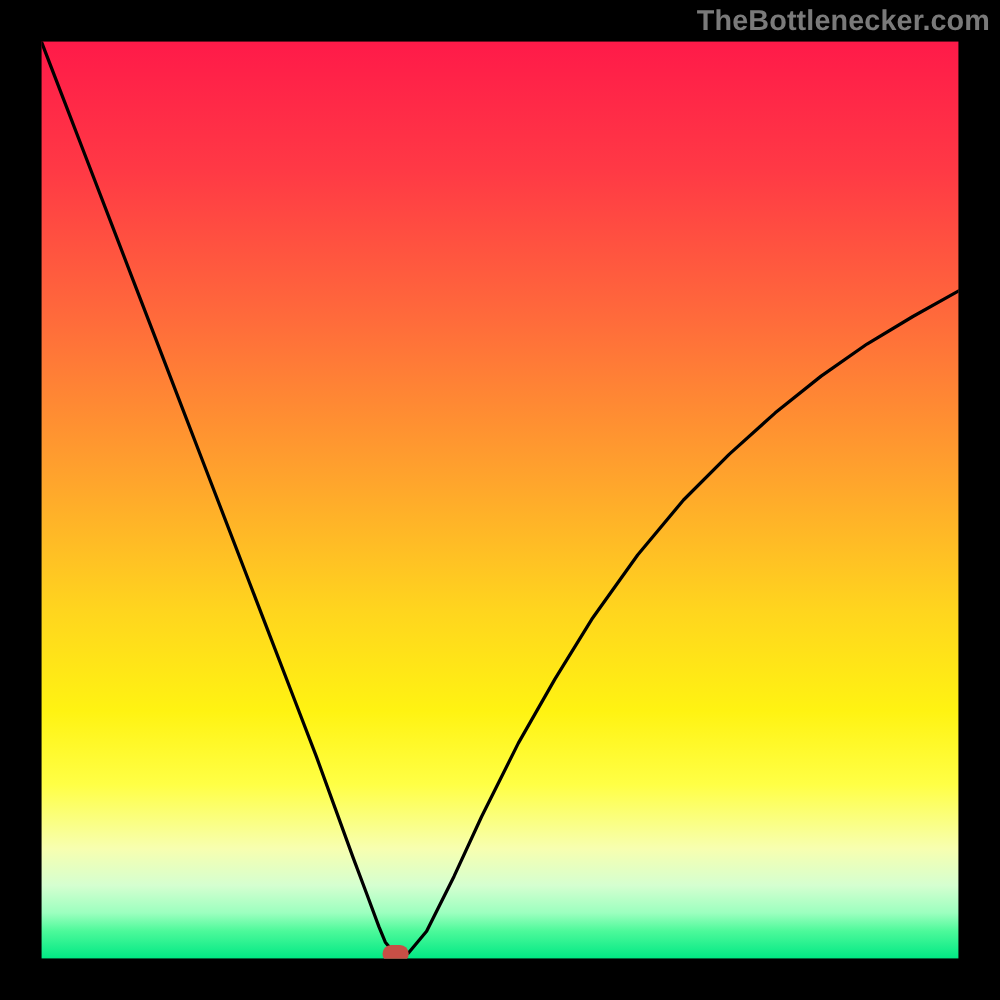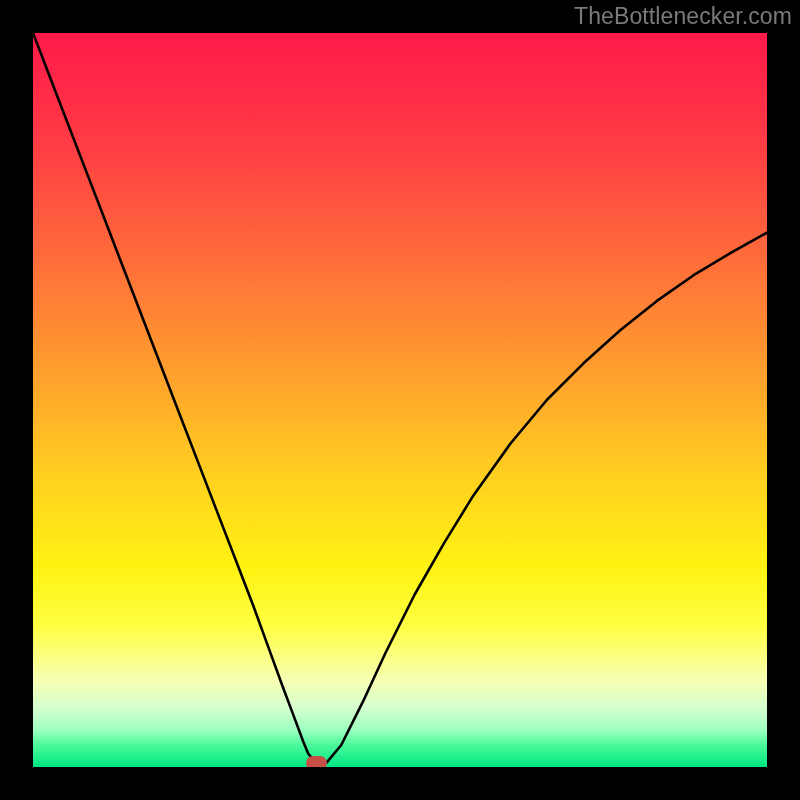--- a/index.html
+++ b/index.html
@@ -24,21 +24,21 @@
     width: 734px;
     height: 734px;
     overflow: hidden;
   }
   .attribution {
     position: absolute;
     top: 3px;
     right: 8px;
     color: #7a7a7a;
     font-size: 23px;
-    font-weight: 400;
+    font-weight: 700;
     letter-spacing: 0.1px;
   }
   .marker {
     position: absolute;
     width: 21px;
     height: 14px;
     background: #c74f46;
     border-radius: 7px;
   }
   svg.curve {

